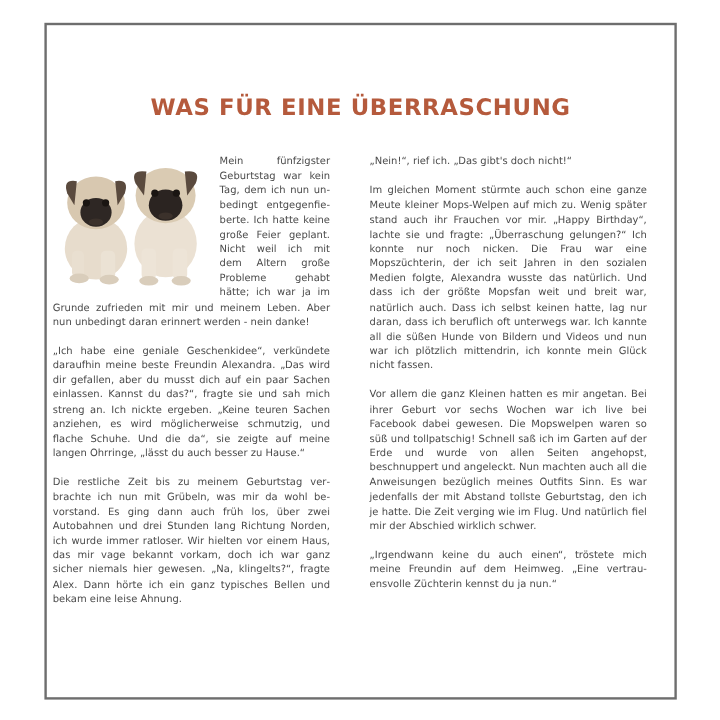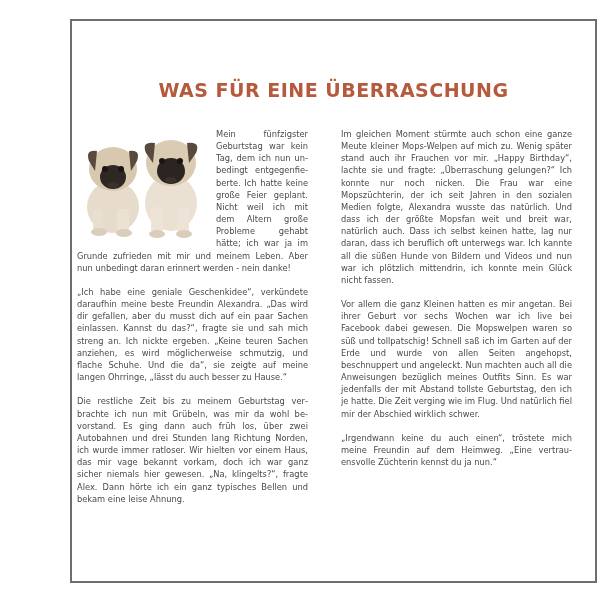--- a/index.html
+++ b/index.html
@@ -16,21 +16,20 @@
     }
     .frame {
       position: absolute;
       left: 37px;
       top: 19px;
       width: 523px;
       height: 560px;
       border: 2px solid #6e6e6e;
       background: #ffffff;
       box-sizing: content-box;
-      margin-left: 33px;
     }
     .title {
       position: absolute;
       left: 0;
       top: 58px;
       width: 100%;
       text-align: center;
       font-family: "DejaVu Sans", sans-serif;
       font-weight: bold;
       font-size: 19px;
@@ -103,17 +102,18 @@
           <ellipse cx="98" cy="49" rx="6" ry="3" fill="#3b312b"></ellipse>
         </g>
       </svg>
     </div>
     <p style="text-align: justify;">Mein fünfzigster Geburtstag war kein Tag, dem ich nun un­bedingt entgegenfie­berte. Ich hatte keine große Feier geplant. Nicht weil ich mit dem Altern große Probleme gehabt hätte; ich war ja im Grunde zufrieden mit mir und meinem Leben. Aber nun unbedingt daran erinnert werden - nein danke!</p>
     <p>„Ich habe eine geniale Geschenkidee“, verkündete daraufhin meine beste Freundin Alexandra. „Das wird dir gefallen, aber du musst dich auf ein paar Sachen einlassen. Kannst du das?“, fragte sie und sah mich streng an. Ich nickte ergeben. „Keine teuren Sachen anziehen, es wird möglicherweise schmutzig, und flache Schuhe. Und die da“, sie zeigte auf meine langen Ohrringe, „lässt du auch besser zu Hause.“</p>
     <p>Die restliche Zeit bis zu meinem Geburtstag ver­brachte ich nun mit Grübeln, was mir da wohl be­vorstand. Es ging dann auch früh los, über zwei Autobahnen und drei Stunden lang Richtung Norden, ich wurde immer ratloser. Wir hielten vor einem Haus, das mir vage bekannt vorkam, doch ich war ganz sicher niemals hier gewesen. „Na, klingelts?“, fragte Alex. Dann hörte ich ein ganz typisches Bellen und bekam eine leise Ahnung.</p>
   </div>
 
   <div class="col col-right">
+    <p>„Nein!“, rief ich. „Das gibt's doch nicht!“</p>
     <p>Im gleichen Moment stürmte auch schon eine ganze Meute kleiner Mops-Welpen auf mich zu. Wenig später stand auch ihr Frauchen vor mir. „Happy Birthday“, lachte sie und fragte: „Überra­schung gelungen?“ Ich konnte nur noch nicken. Die Frau war eine Mopszüchterin, der ich seit Jahren in den sozialen Medien folgte, Alexandra wusste das natürlich. Und dass ich der größte Mopsfan weit und breit war, natürlich auch. Dass ich selbst keinen hatte, lag nur daran, dass ich be­ruflich oft unterwegs war. Ich kannte all die süßen Hunde von Bildern und Videos und nun war ich plötzlich mittendrin, ich konnte mein Glück nicht fassen.</p>
     <p>Vor allem die ganz Kleinen hatten es mir ange­tan. Bei ihrer Geburt vor sechs Wochen war ich live bei Facebook dabei gewesen. Die Mopswel­pen waren so süß und tollpatschig! Schnell saß ich im Garten auf der Erde und wurde von allen Seiten angehopst, beschnuppert und angeleckt. Nun machten auch all die Anweisungen bezüg­lich meines Outfits Sinn. Es war jedenfalls der mit Abstand tollste Geburtstag, den ich je hatte. Die Zeit verging wie im Flug. Und natürlich fiel mir der Abschied wirklich schwer.</p>
     <p>„Irgendwann keine du auch einen“, tröstete mich meine Freundin auf dem Heimweg. „Eine vertrau­ensvolle Züchterin kennst du ja nun.“</p>
   </div>
 </div>
 
 </body></html>

